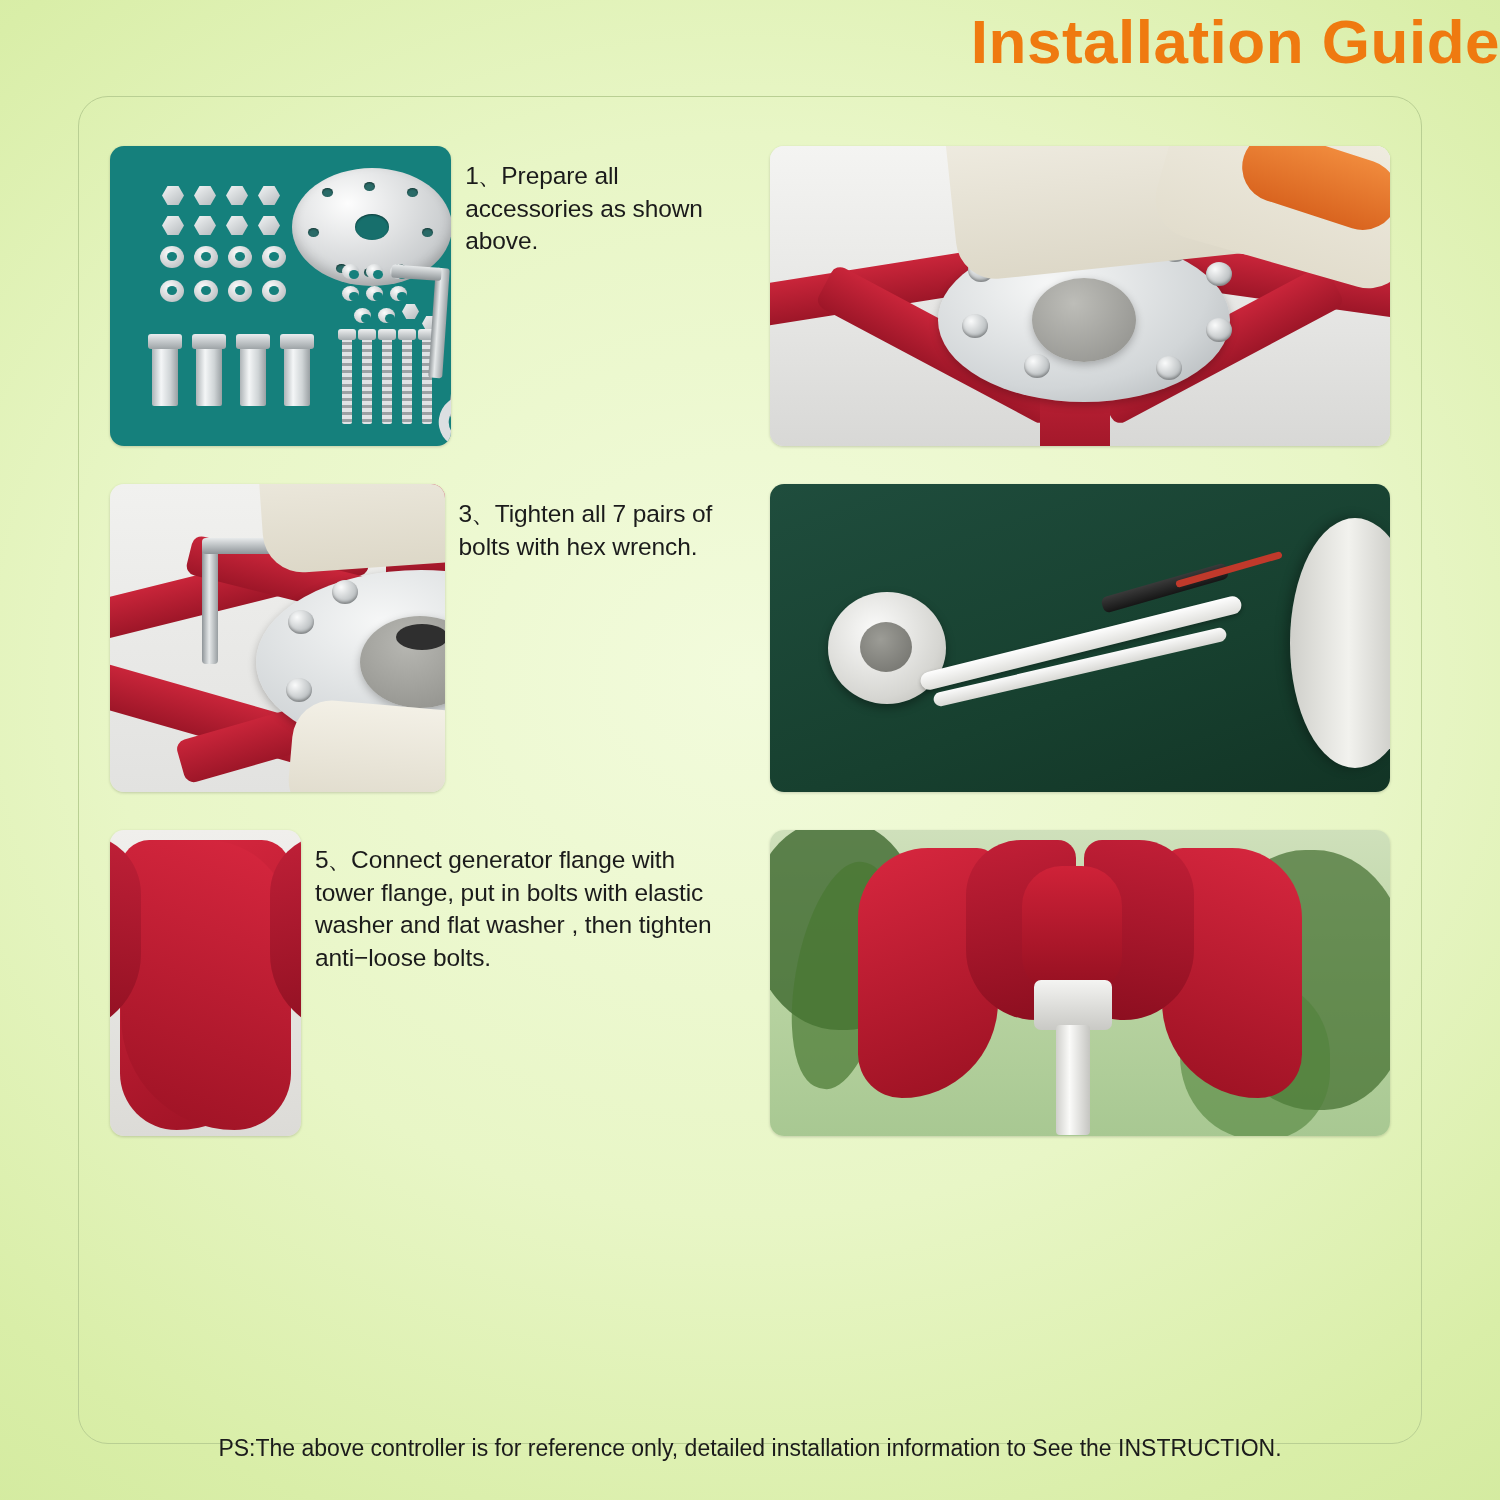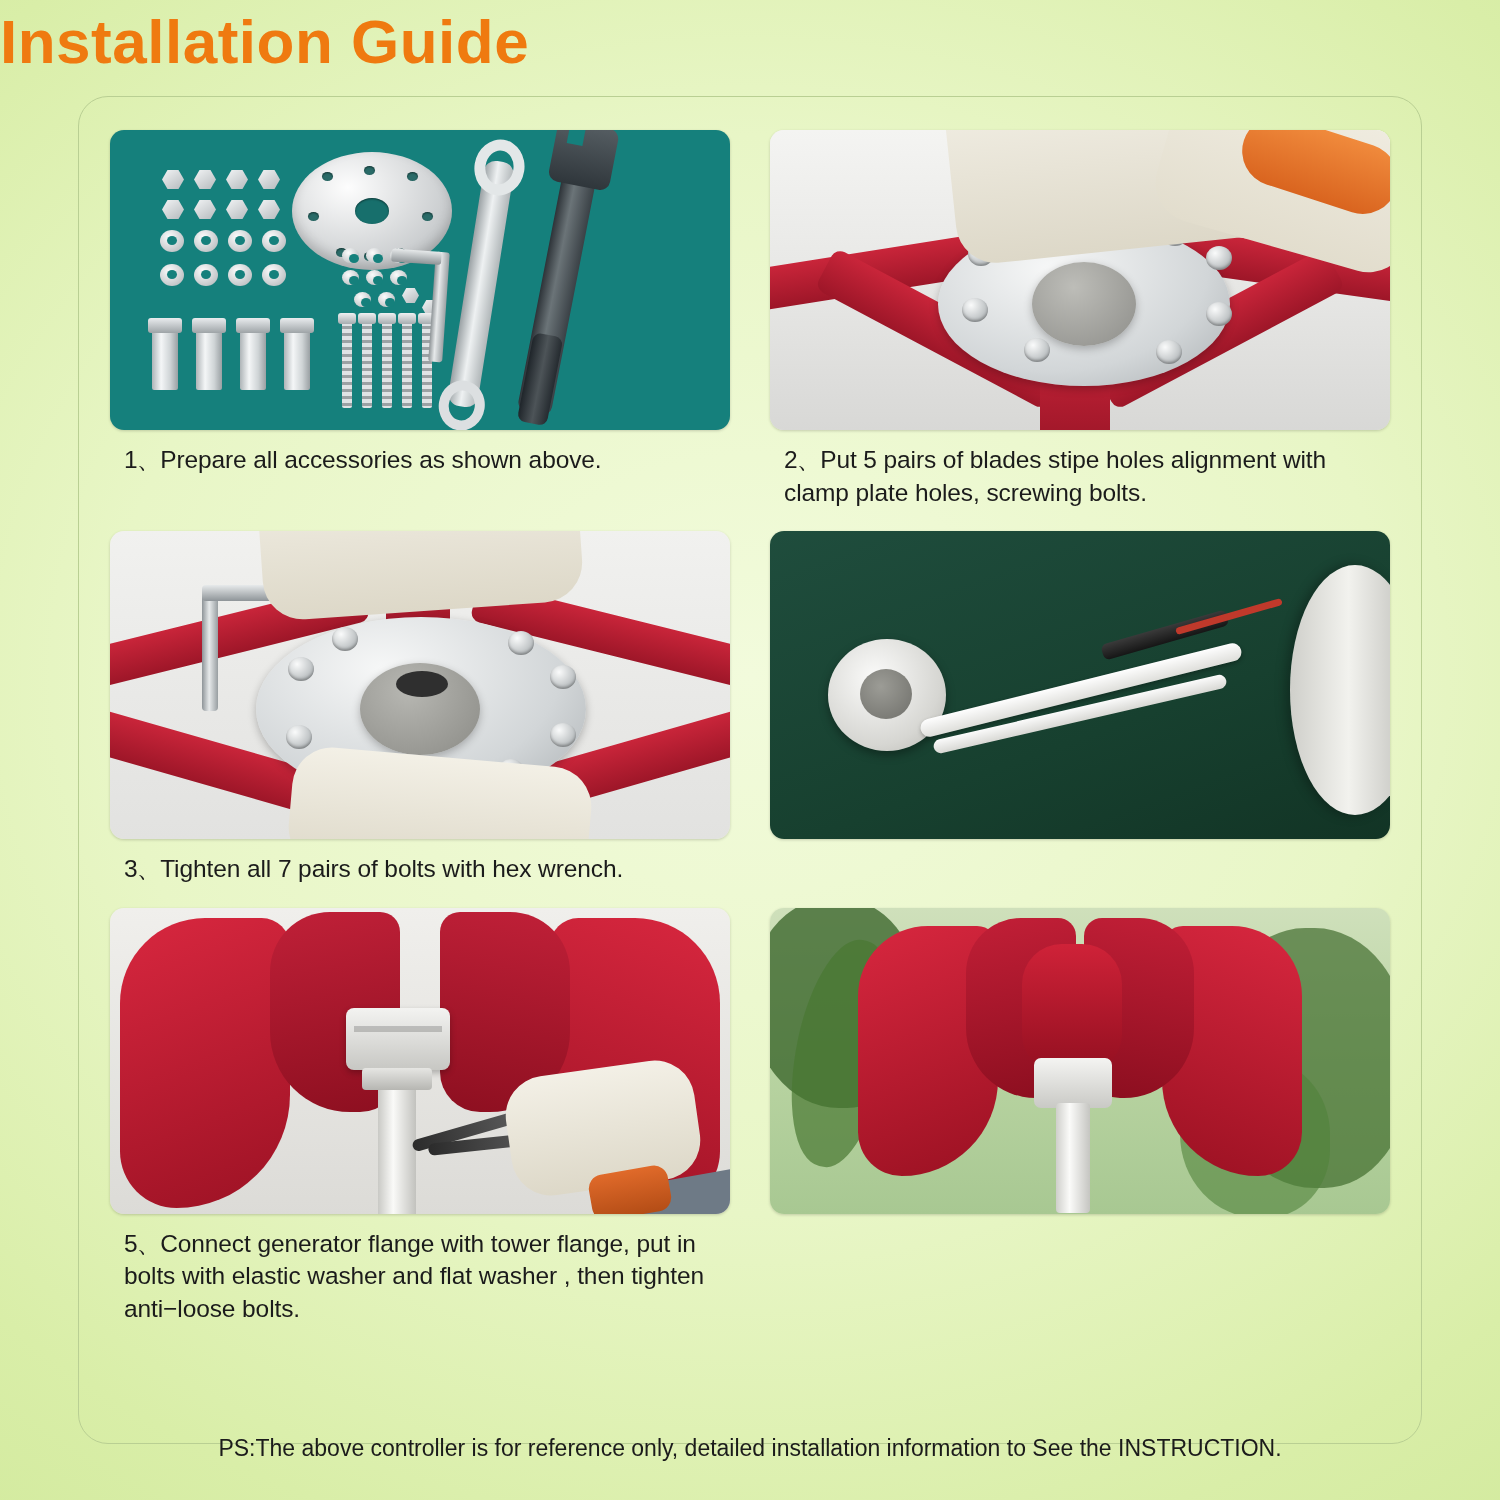--- a/index.html
+++ b/index.html
@@ -15,21 +15,21 @@
   }
   .page {
     position: relative;
     width: 1500px;
     height: 1500px;
     background:
       radial-gradient(ellipse 95% 80% at 50% 45%, #f2fbdc 0%, #e8f6c6 45%, #d9eea8 75%, #cfe898 100%);
     box-sizing: border-box;
   }
   .title {
-    text-align: left;
+    text-align: right;
     font-size: 62px;
     font-weight: bold;
     color: #ef7a10;
     letter-spacing: 0.5px;
     padding-top: 8px;
     line-height: 1.1;
   }
   .inner-frame {
     position: absolute;
     left: 78px;
@@ -45,21 +45,22 @@
     left: 110px;
     top: 130px;
     width: 1280px;
     display: grid;
     grid-template-columns: 620px 620px;
     column-gap: 40px;
     row-gap: 22px;
   }
   .cell {
     display: flex;
-    flex-direction: column;
+    flex-direction: row;
+    margin-top: 16px;
   }
   .photo {
     width: 620px;
     height: 300px;
     border-radius: 14px;
     overflow: hidden;
     position: relative;
     box-shadow: 0 1px 3px rgba(0,0,0,0.18);
   }
   .cap {
@@ -367,23 +368,20 @@
         <div class="boltcap" style="left:248px;top:92px;"></div>
         <div class="boltcap" style="left:392px;top:92px;"></div>
         <div class="boltcap" style="left:436px;top:116px;"></div>
         <div class="boltcap" style="left:192px;top:168px;"></div>
         <div class="boltcap" style="left:436px;top:172px;"></div>
         <div class="boltcap" style="left:254px;top:208px;"></div>
         <div class="boltcap" style="left:386px;top:210px;"></div>
         <div class="glove" style="left:180px;top:-60px;width:330px;height:180px;transform:rotate(-6deg);"></div>
         <div class="glove" style="left:400px;top:-90px;width:260px;height:210px;transform:rotate(16deg);background:linear-gradient(180deg,#f5f2e8,#e2ddcd);"></div>
         <div style="position:absolute;right:-10px;top:0px;width:160px;height:70px;border-radius:40px;background:linear-gradient(180deg,#f08a3c,#d9641f);transform:rotate(18deg);"></div>
-      </div>
-      <div class="cap">
-        <span class="num">2、</span><span>Put 5 pairs of blades stipe holes alignment with clamp plate holes, screwing bolts.</span>
       </div>
     </div>
 
     <div class="cell r2">
       <div class="photo p3">
         <div class="blade" style="left:-40px;top:86px;width:300px;height:40px;transform:rotate(-14deg);"></div>
         <div class="blade" style="right:-40px;top:86px;width:300px;height:40px;transform:rotate(14deg);"></div>
         <div class="blade" style="left:-30px;top:216px;width:300px;height:44px;transform:rotate(16deg);"></div>
         <div class="blade" style="right:-30px;top:216px;width:300px;height:44px;transform:rotate(-16deg);"></div>
         <div class="blade" style="left:276px;top:-10px;width:64px;height:120px;"></div>

